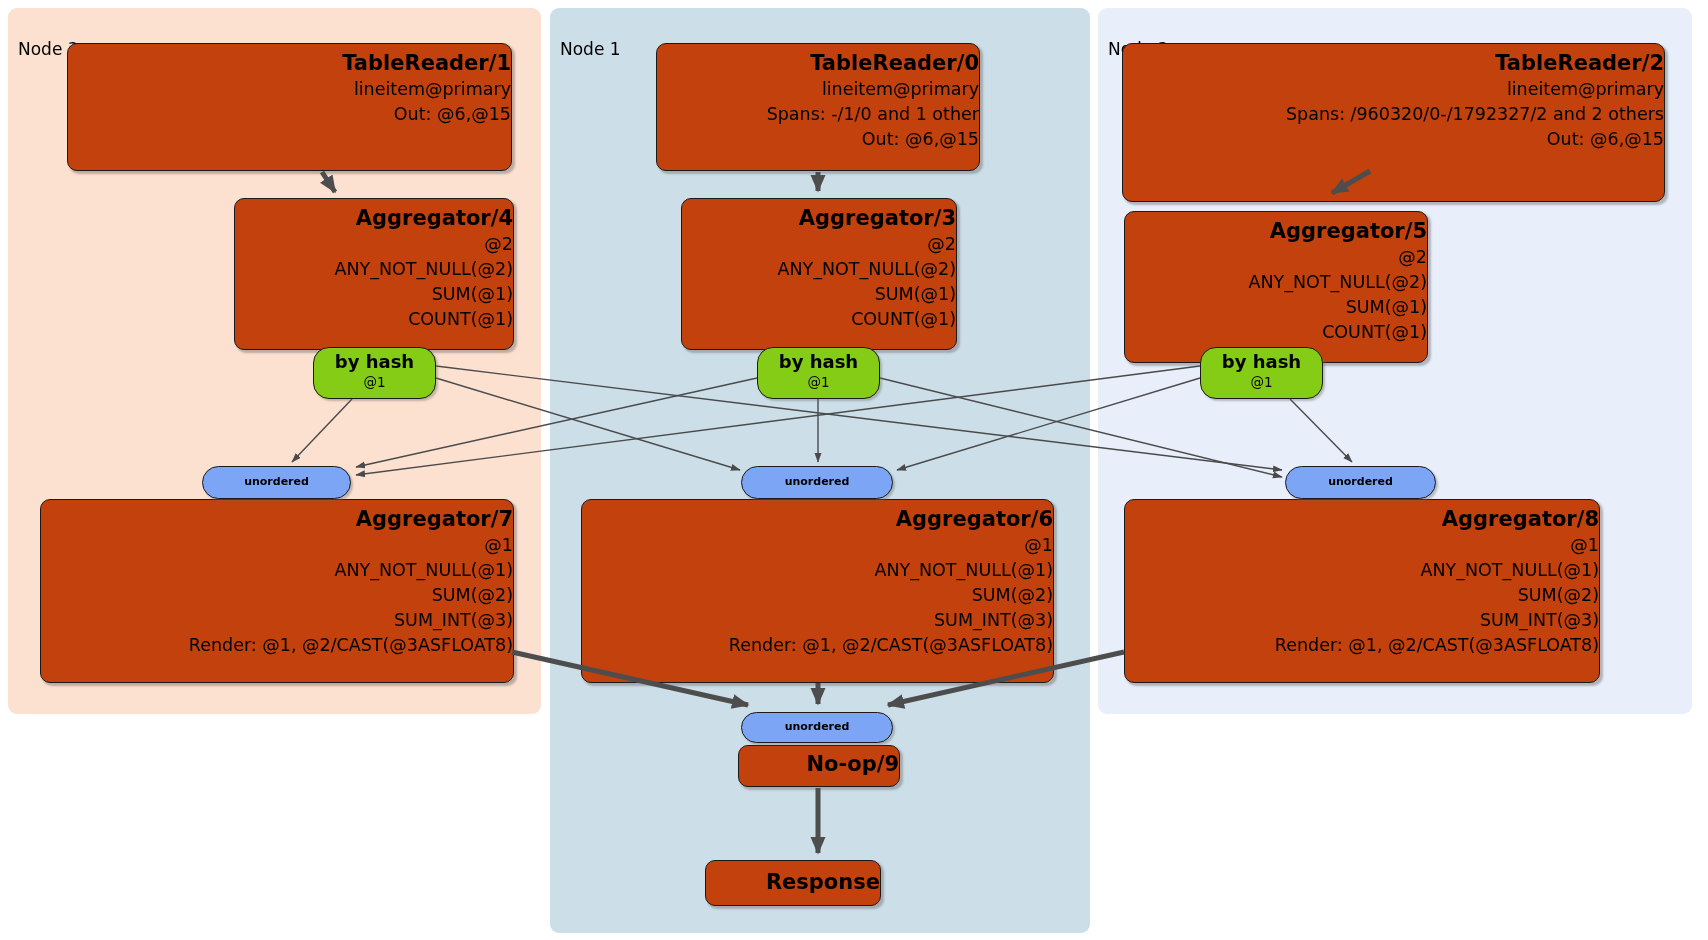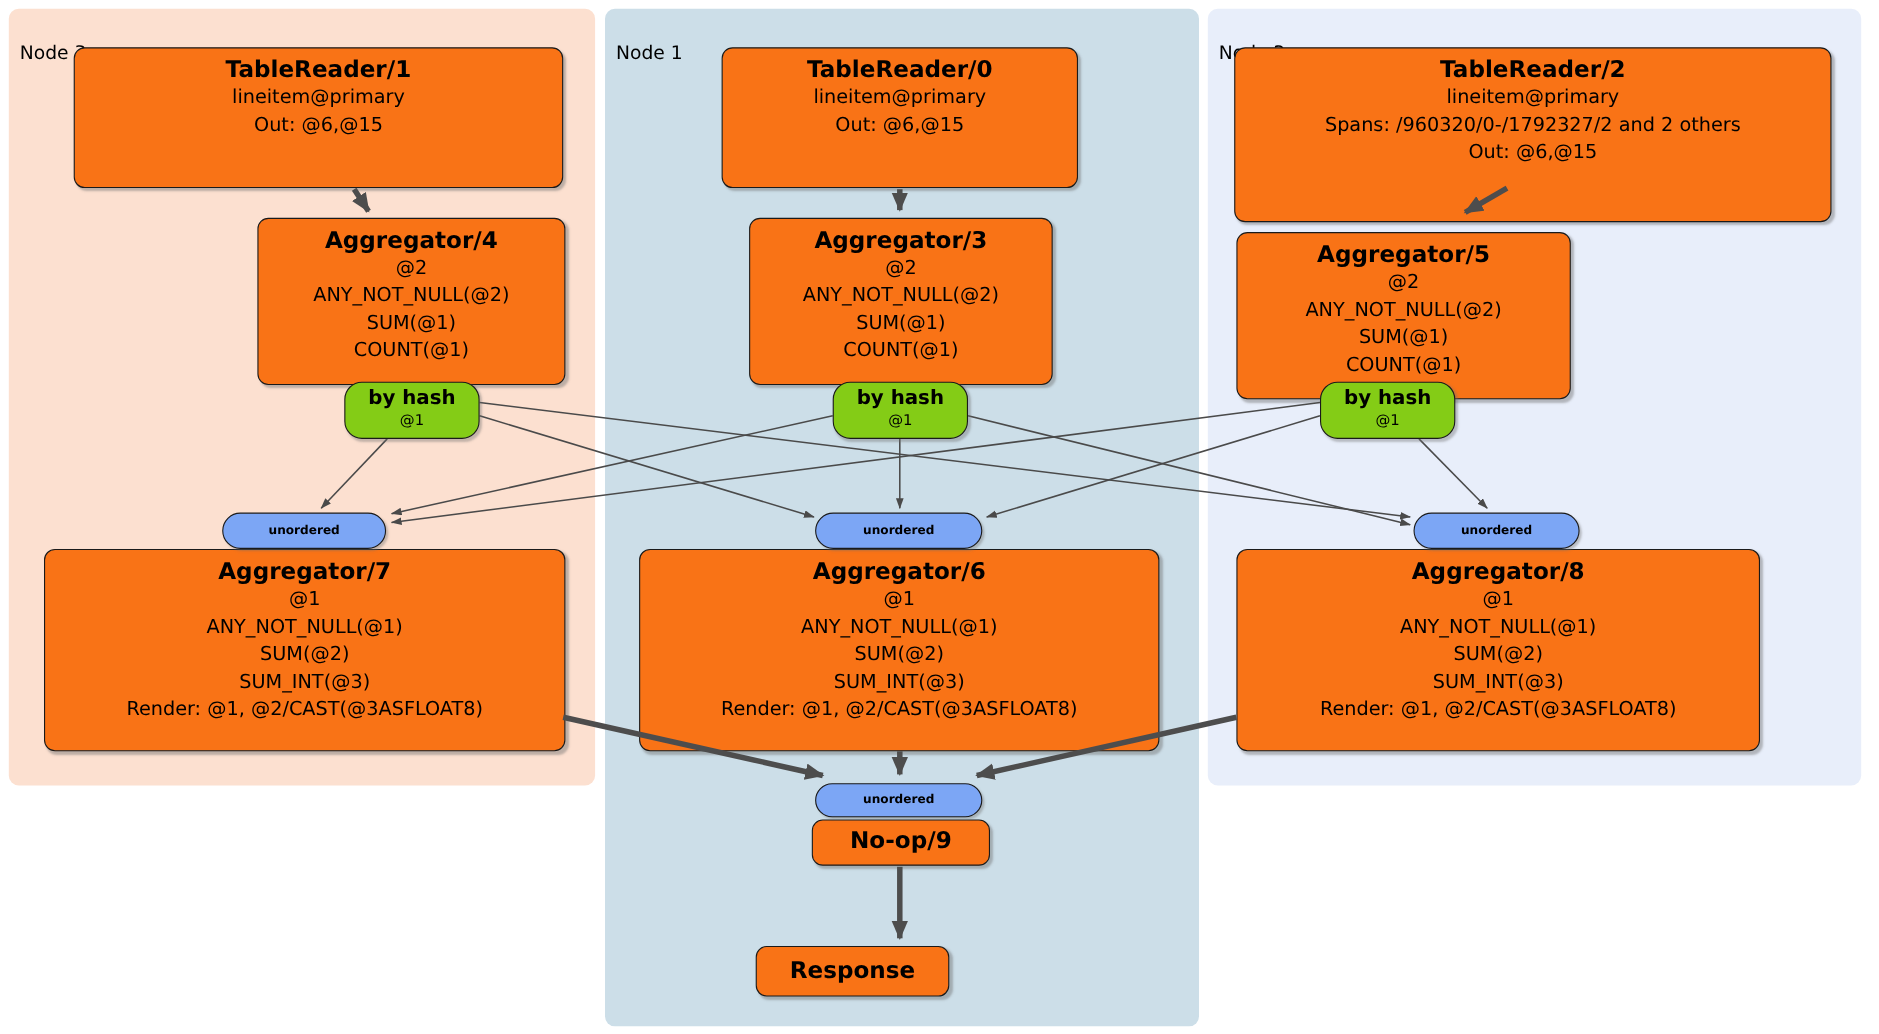--- a/index.html
+++ b/index.html
@@ -17,25 +17,25 @@
   }
   .region-label{
     position:absolute;
     top:7px;left:10px;
     font-size:17px;
     color:#000;
     margin-top:24px;
   }
   .pbox{
     position:absolute;
-    background:#f97316;
+    background:#c2410c;
     border:1.6px solid #1a1a1a;
     border-radius:10px;
     box-shadow:2.5px 2.5px 2px rgba(110,110,110,.45);
-    text-align:center;
+    text-align:right;
     box-sizing:border-box;
     padding-top:5px;
   }
   .pbox .title{
     font-size:21px;
     font-weight:bold;
     line-height:28px;
     white-space:nowrap;
   }
   .pbox .line{
@@ -97,20 +97,21 @@
 
     <div class="pbox" style="left:67px;top:43px;width:445px;height:128px;">
       <div class="title">TableReader/1</div>
       <div class="line">lineitem@primary</div>
       <div class="line">Out: @6,@15</div>
     </div>
 
     <div class="pbox" style="left:656px;top:43px;width:324px;height:128px;">
       <div class="title">TableReader/0</div>
       <div class="line">lineitem@primary</div>
+      <div class="line">Spans: -/1/0 and 1 other</div>
       <div class="line">Out: @6,@15</div>
     </div>
 
     <div class="pbox" style="left:1122px;top:43px;width:543px;height:159px;">
       <div class="title">TableReader/2</div>
       <div class="line">lineitem@primary</div>
       <div class="line">Spans: /960320/0-/1792327/2 and 2 others</div>
       <div class="line">Out: @6,@15</div>
     </div>
 
@@ -162,21 +163,21 @@
       <div class="line">ANY_NOT_NULL(@1)</div>
       <div class="line">SUM(@2)</div>
       <div class="line">SUM_INT(@3)</div>
       <div class="line">Render: @1, @2/CAST(@3ASFLOAT8)</div>
     </div>
 
     <div class="pbox single" style="left:738px;top:745px;width:162px;height:42px;padding-top:0;">
       <div class="title">No-op/9</div>
     </div>
 
-    <div class="pbox single" style="left:687px;top:860px;width:176px;height:46px;padding-top:3px;">
+    <div class="pbox single" style="left:705px;top:860px;width:176px;height:46px;padding-top:3px;">
       <div class="title">Response</div>
     </div>
   </div>
 
   <svg id="edges" width="1708" height="940" viewBox="0 0 1708 940">
     <defs>
       <marker id="mthick" markerWidth="4" markerHeight="3.4" refX="3.2" refY="1.5" orient="auto" markerUnits="strokeWidth">
         <path d="M0,0 L3.5,1.5 L0,3 Z" fill="#4d4d4d"></path>
       </marker>
       <marker id="mthin" markerWidth="8" markerHeight="6" refX="6.5" refY="2.5" orient="auto" markerUnits="strokeWidth">

